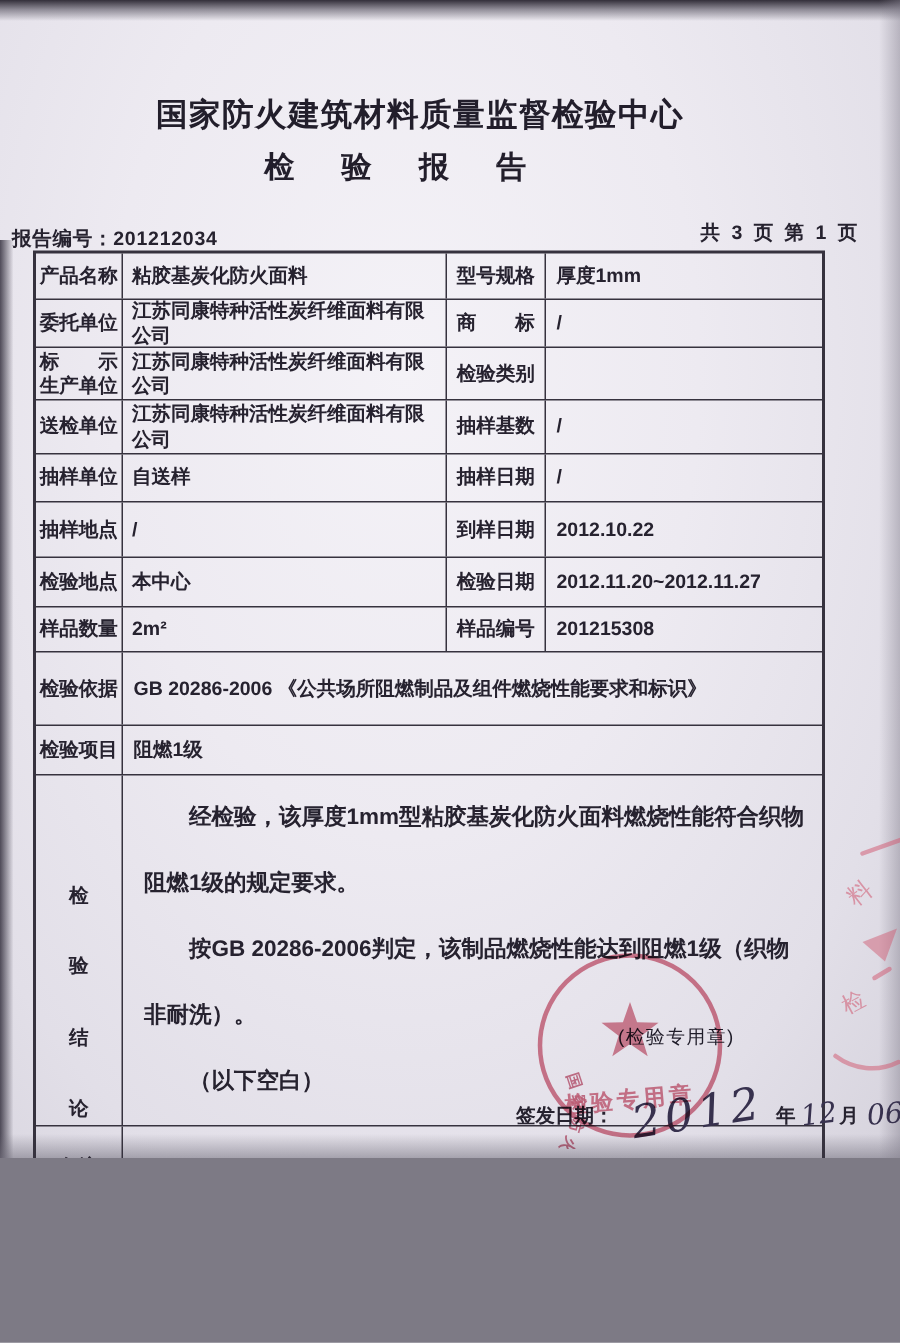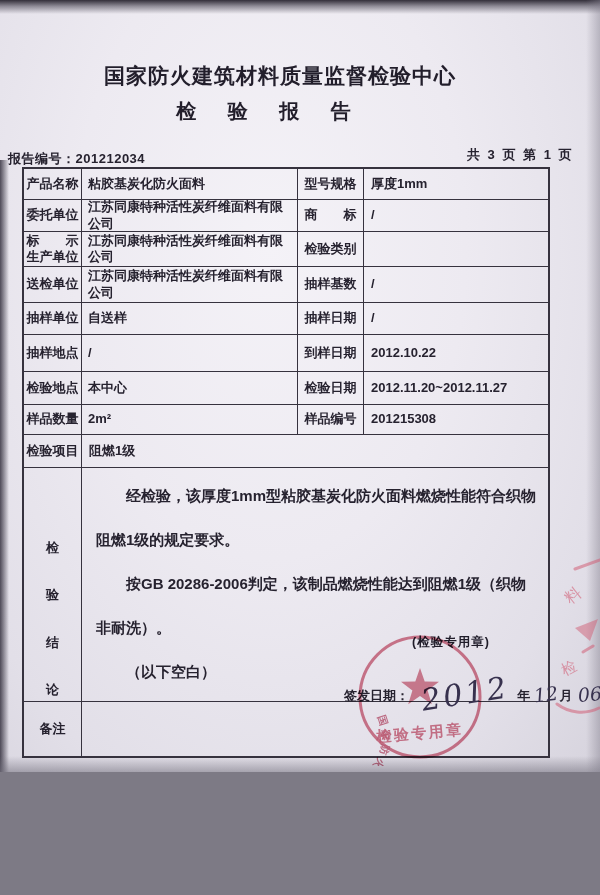--- a/index.html
+++ b/index.html
@@ -37,21 +37,21 @@
   .val2{flex:1;padding:2px 4px 2px 7px;}
   .fullval{flex:1;padding:2px 4px 2px 7px;}
   .h31{height:31px}.h32{height:32px}.h35{height:35px}.h36{height:36px}
   .h37{height:37px}.h33{height:33px}.h30{height:30px}.h49{height:49px}
   .hconc{height:234px}.hrem{height:54px}
   
   .conc-lab{width:58px;border-right:1px solid #36323e;flex:none;display:flex;flex-direction:column;
     align-items:center;justify-content:flex-start;padding-top:72px;gap:31px;box-sizing:border-box;}
   .conc-body{flex:1;position:relative;box-sizing:border-box;padding:6px 10px 0 14px;}
   .conc-body p{margin:0;text-indent:2em;line-height:44px;font-size:15px;font-weight:600;}
-  .seal-caption{position:absolute;left:330px;top:167px;font-size:12.5px;font-weight:700;
+  .seal-caption{position:absolute;left:330px;top:167px;font-size:12.5px;font-weight:400;
     letter-spacing:1px;color:#1f1c29;}
   .date-line{position:absolute;left:262px;top:203px;font-size:13px;font-weight:700;white-space:nowrap;}
   .hw{font-family:"DejaVu Serif",serif;font-style:italic;color:#37314e;font-weight:400;}
   .hw-year{display:inline-block;font-size:30px;transform:rotate(-9deg);margin:0 8px 0 12px;
     letter-spacing:3px;position:relative;top:4px;}
   .hw-month{display:inline-block;font-size:19px;transform:rotate(-7deg);margin:0 1px 0 4px;position:relative;top:1px;}
   .hw-day{display:inline-block;font-size:19px;transform:rotate(-5deg);margin:0 1px 0 5px;position:relative;top:1px;}
   
   .sign-label{position:absolute;font-size:13.5px;font-weight:400;letter-spacing:1px;}
   .prep-name{position:absolute;left:386px;top:808px;font-size:31px;color:#3a3450;
@@ -116,20 +116,24 @@
       <div class="cell lab">检验地点</div>
       <div class="cell val">本中心</div>
       <div class="cell lab2">检验日期</div>
       <div class="cell val2">2012.11.20~2012.11.27</div>
     </div>
     <div class="row h30">
       <div class="cell lab">样品数量</div>
       <div class="cell val">2m²</div>
       <div class="cell lab2">样品编号</div>
       <div class="cell val2">201215308</div>
+    </div>
+    <div class="row h49">
+      <div class="cell lab">检验依据</div>
+      <div class="cell fullval">GB 20286-2006 《公共场所阻燃制品及组件燃烧性能要求和标识》</div>
     </div>
     <div class="row h33">
       <div class="cell lab">检验项目</div>
       <div class="cell fullval">阻燃1级</div>
     </div>
     <div class="row hconc">
       <div class="conc-lab">
         <span>检</span>
         <span>验</span>
         <span>结</span>

